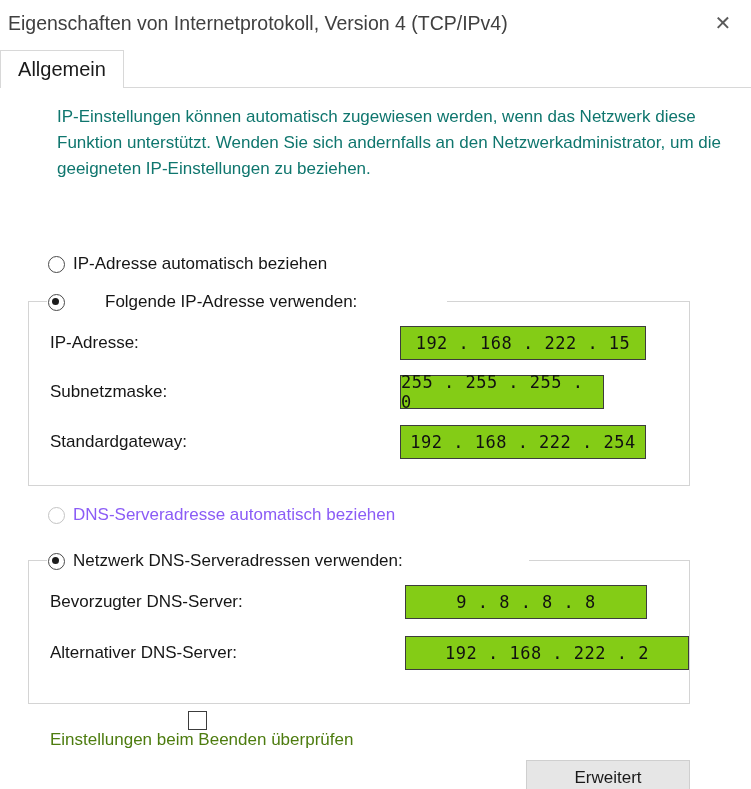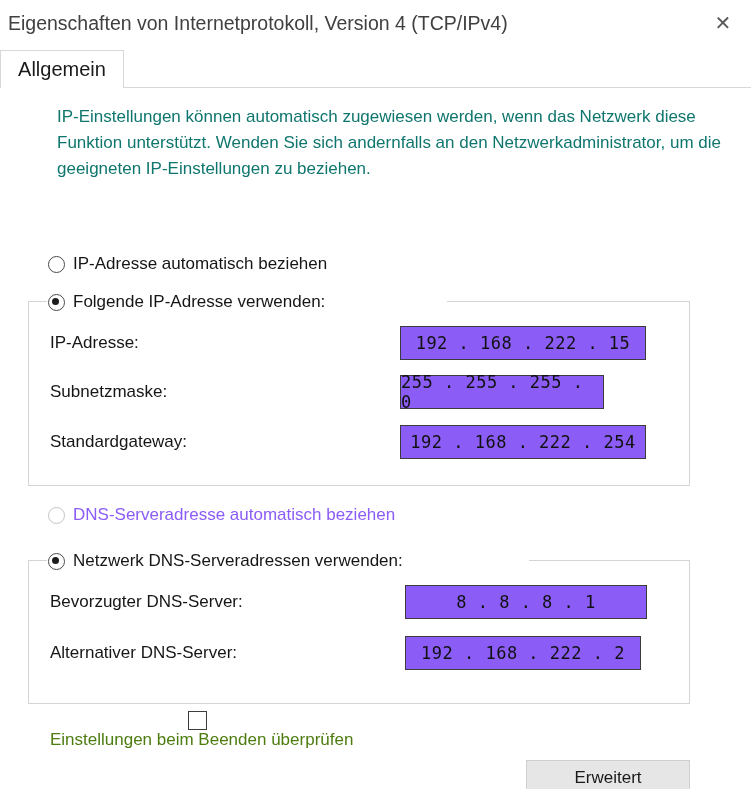--- a/index.html
+++ b/index.html
@@ -155,21 +155,21 @@
   .field-label {
     position: absolute;
     font-size: 17px;
     color: #161616;
     white-space: nowrap;
   }
   .ipbox {
     position: absolute;
     box-sizing: border-box;
     border: 1.6px solid #3c3c3c;
-    background: #8b5cf6;
+    background: #84cc16;
     height: 34px;
     display: flex;
     align-items: center;
     justify-content: center;
     font-family: "DejaVu Sans Mono", monospace;
     font-size: 17px;
     letter-spacing: 0.5px;
     color: #111111;
   }
 
@@ -229,21 +229,21 @@
   <div class="radio-row" style="left:48px; top:166px;">
     <span class="radio"></span>
     <span>IP-Adresse automatisch beziehen</span>
   </div>
 
   <div class="groupbox" style="left:28px; top:213px; width:662px; height:185px;">
     <div class="gb-top-left" style="left:0; width:18px;"></div>
     <div class="gb-top-right" style="left:418px; right:0;"></div>
   </div>
 
-  <div class="radio-row" style="left:48px; top:204px; background:#ffffff; padding:0 6px 0 0;">
+  <div class="radio-row" style="left:48px; top:204px; background:#ffffff; padding:0 6px 0 0;gap:32px;">
     <span class="radio checked"></span>
     <span>Folgende IP-Adresse verwenden:</span>
   </div>
 
   <div class="field-label" style="left:50px; top:245px;">IP-Adresse:</div>
   <div class="ipbox" style="left:400px; top:238px; width:246px;">192 . 168 . 222 . 15</div>
 
   <div class="field-label" style="left:50px; top:294px;">Subnetzmaske:</div>
   <div class="ipbox" style="left:400px; top:287px; width:204px;">255 . 255 . 255 .  0</div>
 
@@ -259,24 +259,24 @@
     <div class="gb-top-left" style="left:0; width:18px;"></div>
     <div class="gb-top-right" style="left:500px; right:0;"></div>
   </div>
 
   <div class="radio-row" style="left:48px; top:463px; background:#ffffff; padding:0 6px 0 0;">
     <span class="radio checked"></span>
     <span>Netzwerk DNS-Serveradressen verwenden:</span>
   </div>
 
   <div class="field-label" style="left:50px; top:504px;">Bevorzugter DNS-Server:</div>
-  <div class="ipbox" style="left:405px; top:497px; width:242px;">  8 .  8 .  8 .  1</div>
+  <div class="ipbox" style="left:405px; top:497px; width:242px;">  9 .  8 .  8 .  8</div>
 
   <div class="field-label" style="left:50px; top:555px;">Alternativer DNS-Server:</div>
-  <div class="ipbox" style="left:405px; top:548px; width:236px;">192 . 168 . 222 .  2</div>
+  <div class="ipbox" style="left:405px; top:548px; width:284px;">192 . 168 . 222 .  2</div>
 
   <div class="check-row" style="left:50px; top:623px;">
     <span class="checkbox"></span>
     <span>Einstellungen beim Beenden überprüfen</span>
   </div>
 
   <div class="btn" style="left:526px; top:672px; width:164px; height:36px;">
     <span>Erweitert</span>
   </div>
 

